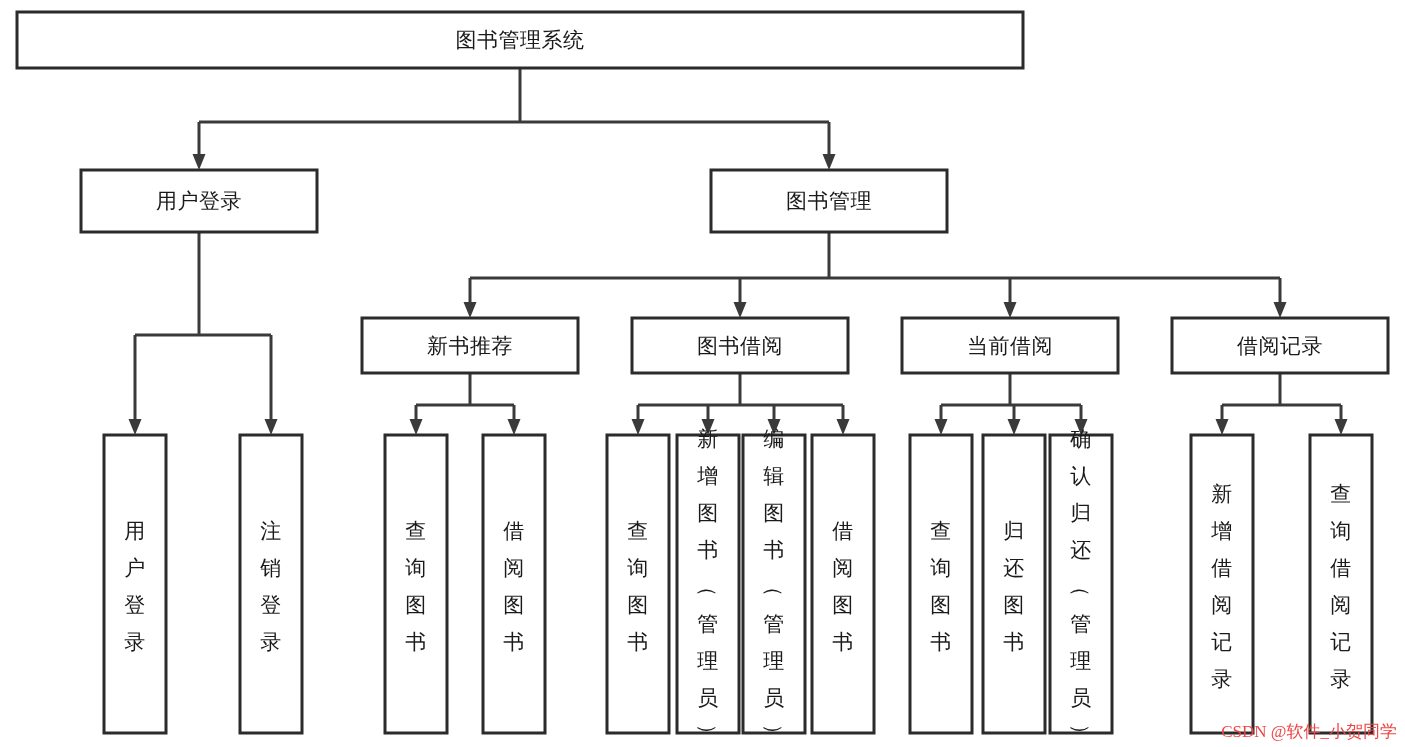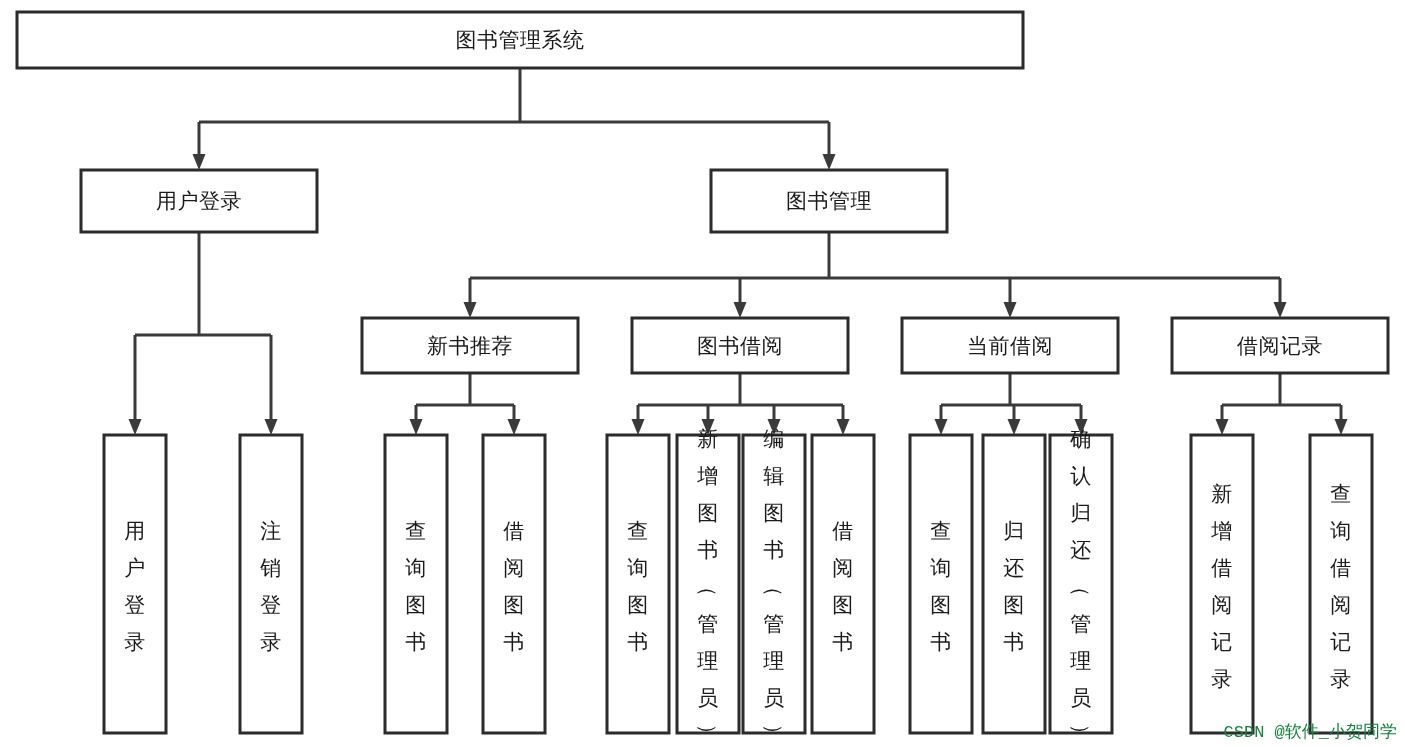--- a/index.html
+++ b/index.html
@@ -54,23 +54,23 @@
     font-family: "DejaVu Sans", "Liberation Sans", sans-serif;
     font-size: 21px;
     fill: #1a1a1a;
     text-anchor: middle;
     letter-spacing: 0.5px;
   }
   .watermark {
     position: absolute;
     right: 8px;
     bottom: 4px;
-    font-family: Liberation Mono, monospace;
+    font-family: Liberation Serif, serif;
     font-size: 17px;
-    color: #15803d;
+    color: #ef4444;
     white-space: nowrap;
     user-select: none;
   }
 </style>
 </head>
 <body>
 
 <div id="diagram-root">
   <svg id="tree-svg" viewBox="0 0 1405 747" xmlns="http://www.w3.org/2000/svg">
     <g id="edges-layer">

